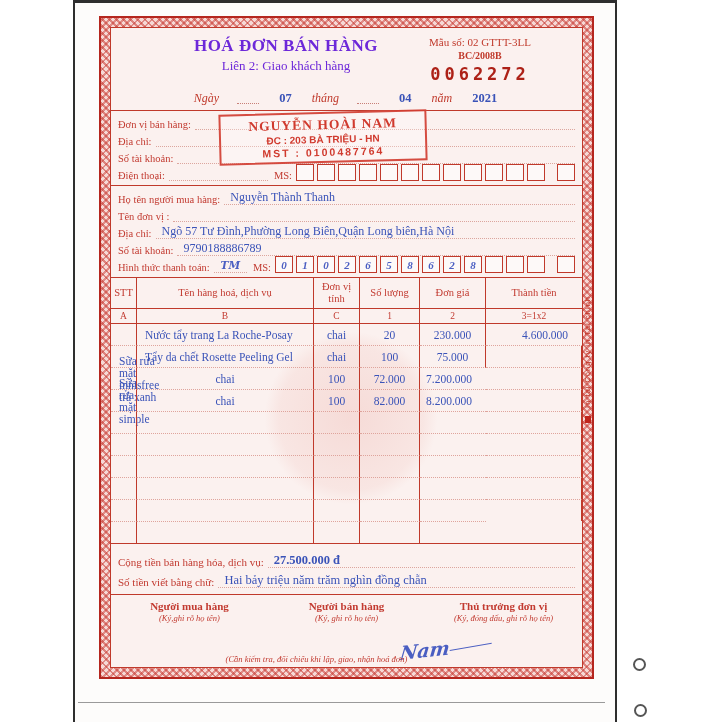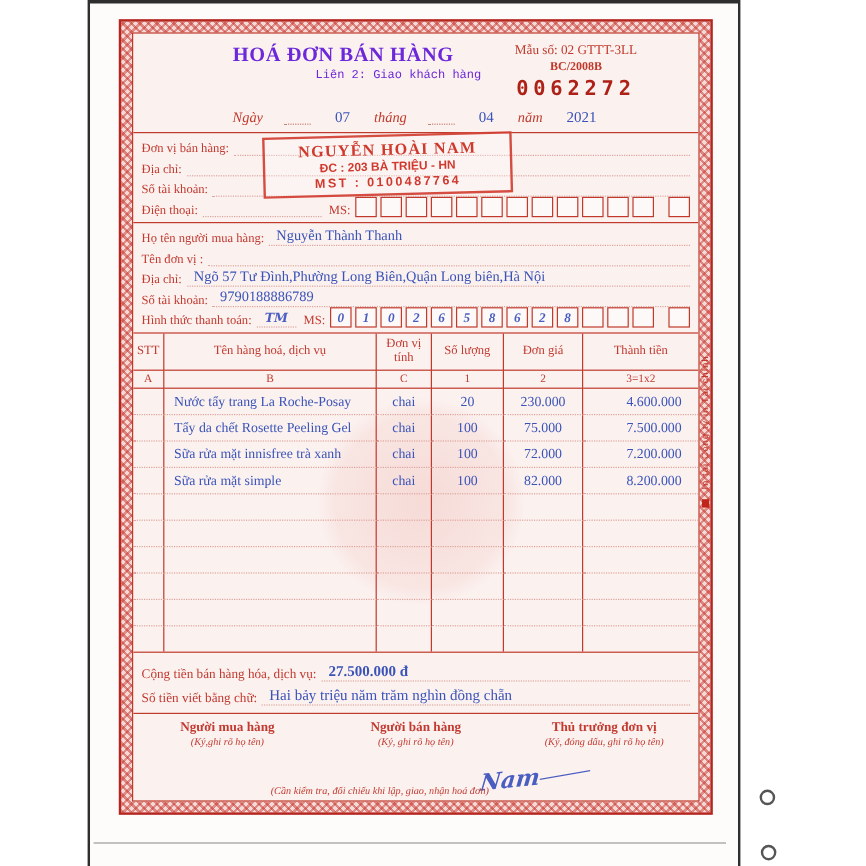--- a/index.html
+++ b/index.html
@@ -38,31 +38,31 @@
     background:radial-gradient(closest-side, rgba(226,130,118,.20), rgba(226,130,118,.10) 60%, rgba(226,130,118,0) 72%);
     pointer-events:none;
   }
   .sep{height:0;border-top:1.2px solid #c0392b;}
 
   
   .hdr{display:flex;padding-top:8px;}
   .hdr-left{flex:1;text-align:center;color:#6d28d9;padding-left:60px;}
   .title{font-weight:bold;font-size:17px;letter-spacing:.5px;}
   .subtitle{font-weight:bold;font-size:13px;margin-top:2px;}
-  .copy{font-size:10px;margin-top:2px;font-family:Liberation Mono, monospace;text-align:right;}
+  .copy{font-size:13px;margin-top:2px;font-family:Liberation Serif, serif;}
   .hdr-right{width:158px;text-align:center;color:#c0392b;padding-right:23px;}
   .form-label{font-size:11px;}
   .serial{font-size:10px;font-weight:bold;font-family:Liberation Serif, serif;margin-top:2px;}
   .invno{font-size:17px;font-weight:bold;color:#ad2117;letter-spacing:4px;margin-top:3px;font-family:"DejaVu Sans Mono",monospace;}
   .dateline{
     text-align:center;color:#c0392b;font-style:italic;font-size:12px;height:22px;
     display:flex;align-items:flex-end;justify-content:center;gap:18px;padding-bottom:4px;
   }
   .dots{display:inline-block;width:22px;border-bottom:1.5px dotted #c87f77;transform:translateY(-2px);}
-  .bval{color:#3a53b8;font-style:normal;font-weight:normal;font-size:12.5px;padding:0 2px;}
+  .bval{color:#3a53b8;font-style:normal;font-weight:bold;font-size:12.5px;padding:0 2px;}
 
   
   .block{padding:2px 7px 4px 7px;}
   .row{display:flex;align-items:flex-end;height:17px;font-size:10.5px;color:#c23a30;}
   .lbl{white-space:nowrap;}
   .fill{flex:1;border-bottom:1px dotted #dca69e;margin-left:4px;line-height:13px;}
   .val{color:#3a53b8;font-size:12px;font-weight:bold;padding-left:6px;white-space:nowrap;}
   .val.normal{font-weight:normal;}
   .mslabel{margin-left:6px;margin-right:4px;}
   .msboxes{display:flex;align-items:flex-end;gap:3px;}
@@ -262,21 +262,20 @@
         <div class="tc td">chai</div>
         <div class="tc td">20</div>
         <div class="tc td">230.000</div>
         <div class="tc td last money">4.600.000</div>
 
         <div class="tc td"></div>
         <div class="tc td name">Tẩy da chết Rosette Peeling Gel</div>
         <div class="tc td">chai</div>
         <div class="tc td">100</div>
         <div class="tc td">75.000</div>
-        <div class="tc td last money">7.500.000</div>
 
         <div class="tc td"></div>
         <div class="tc td name">Sữa rửa mặt innisfree trà xanh</div>
         <div class="tc td">chai</div>
         <div class="tc td">100</div>
         <div class="tc td">72.000</div>
         <div class="tc td last money">7.200.000</div>
 
         <div class="tc td"></div>
         <div class="tc td name">Sữa rửa mặt simple</div>

